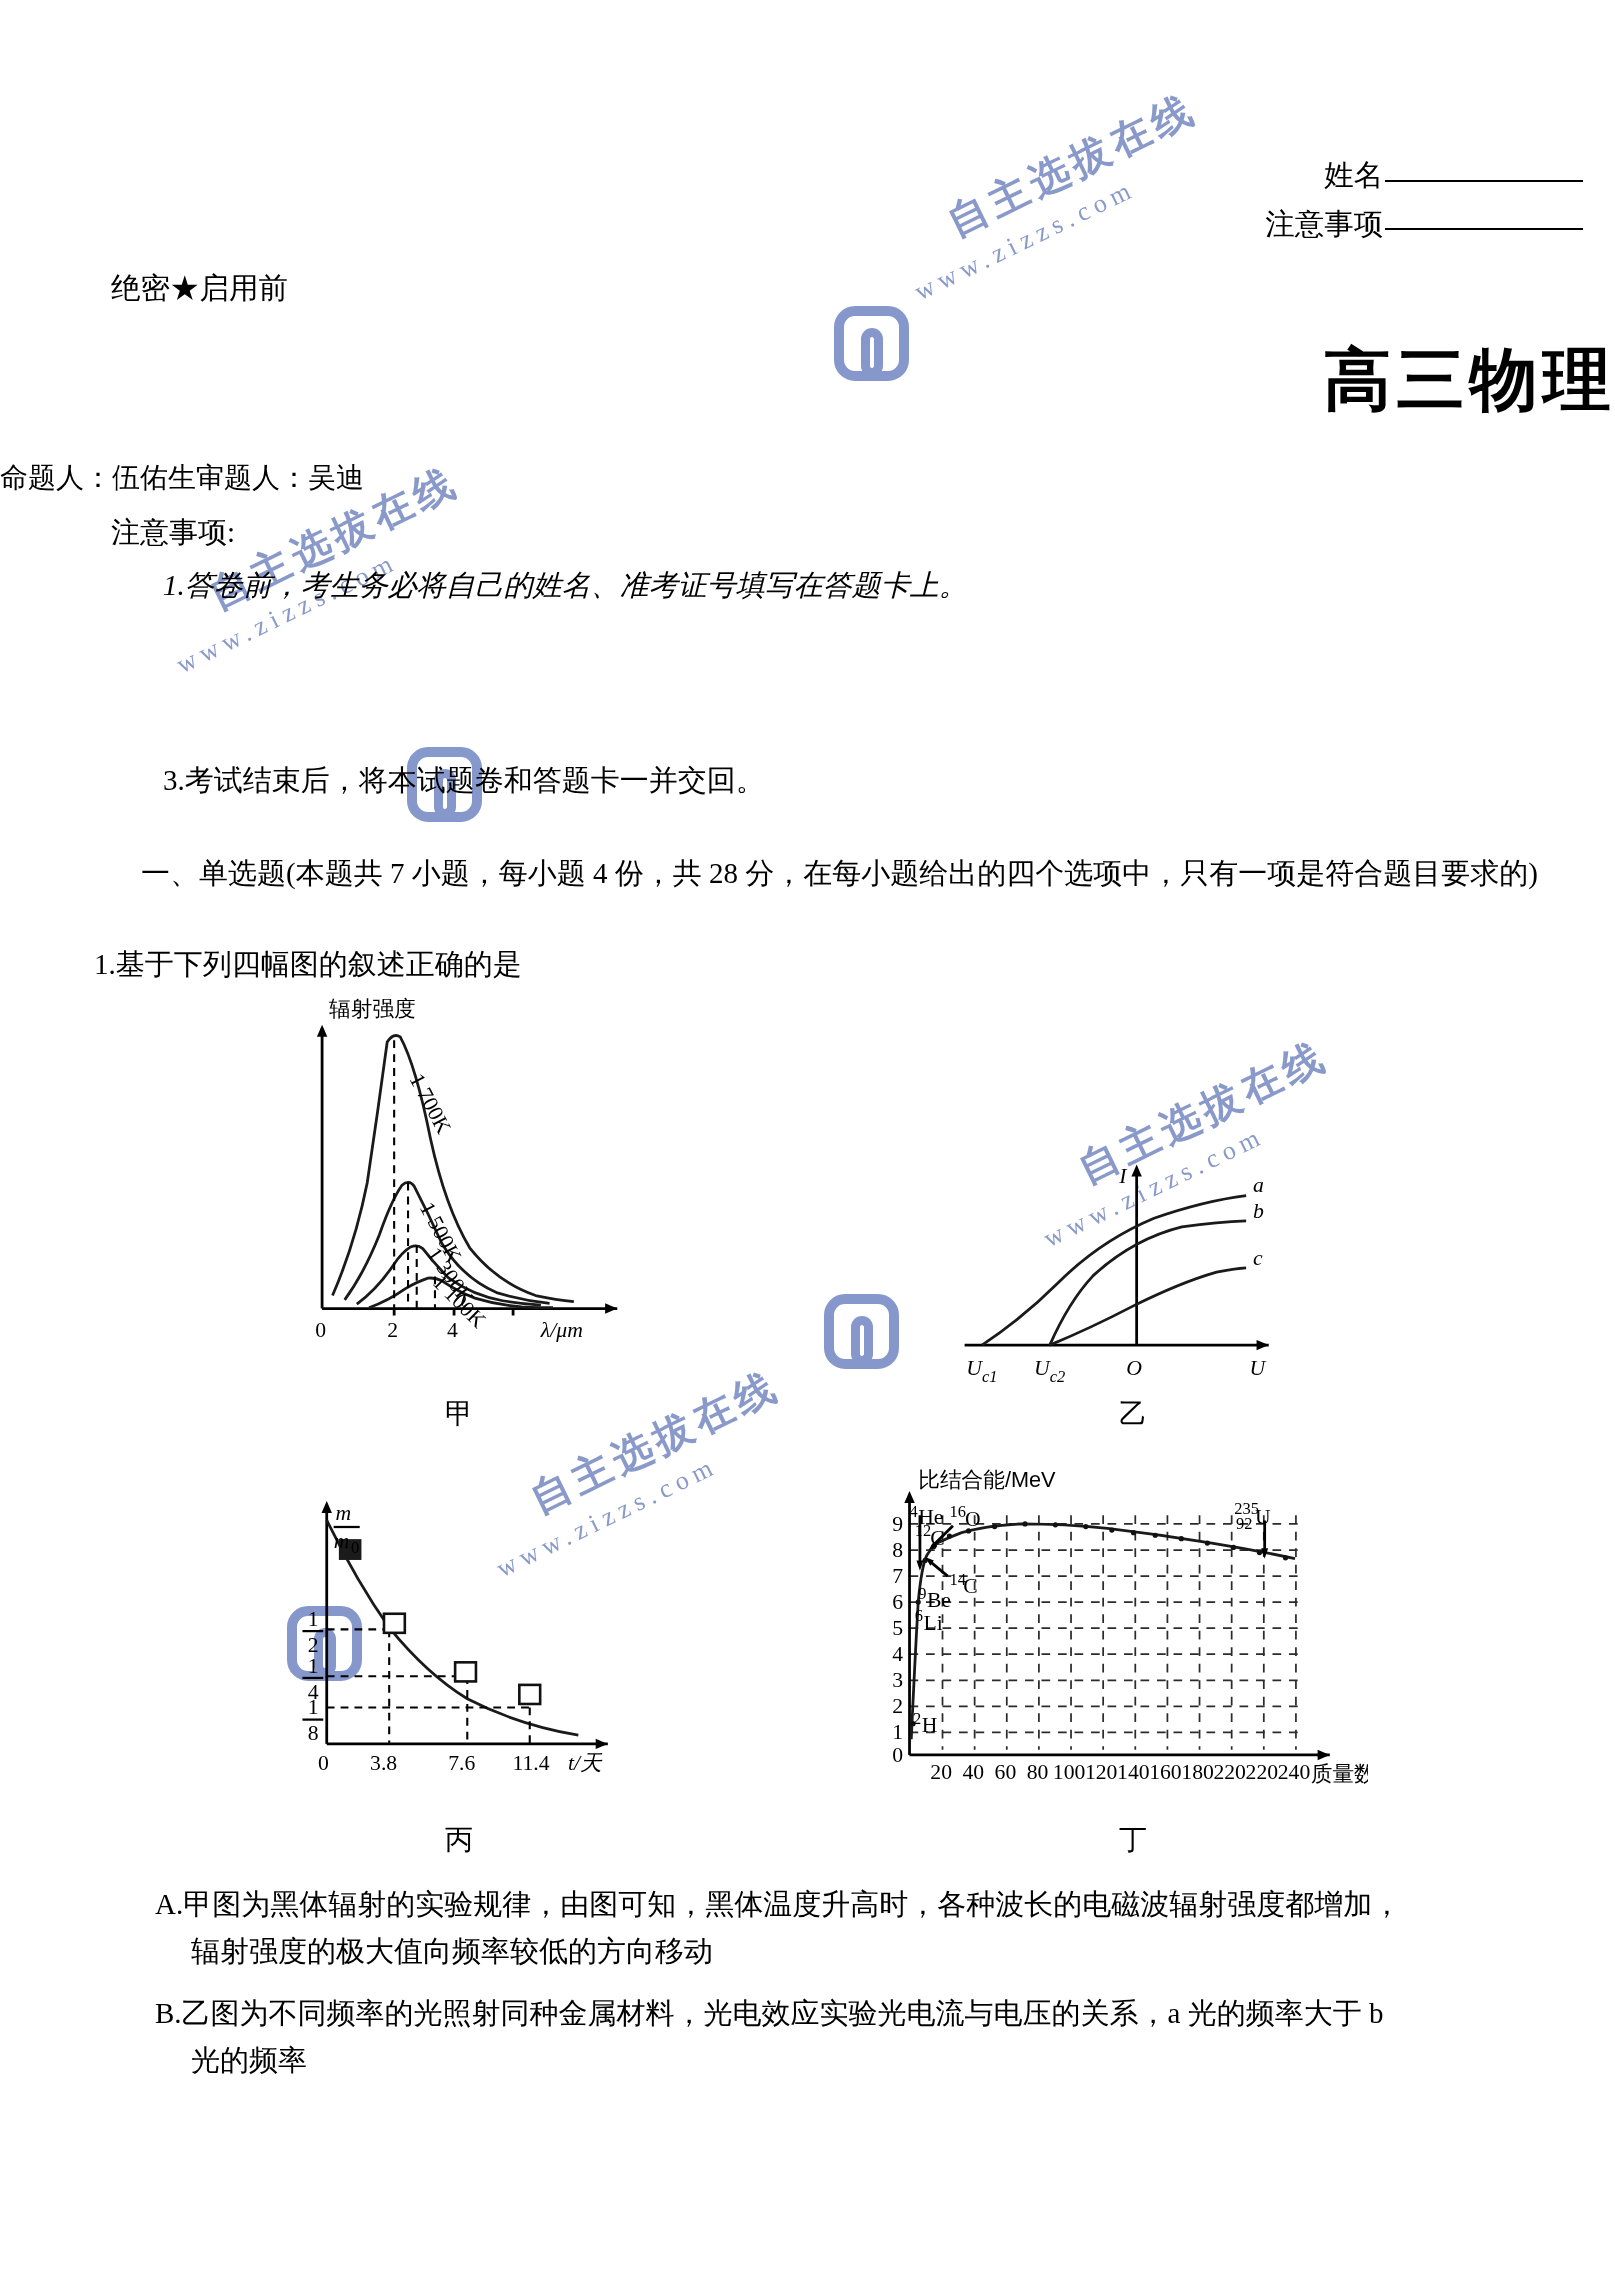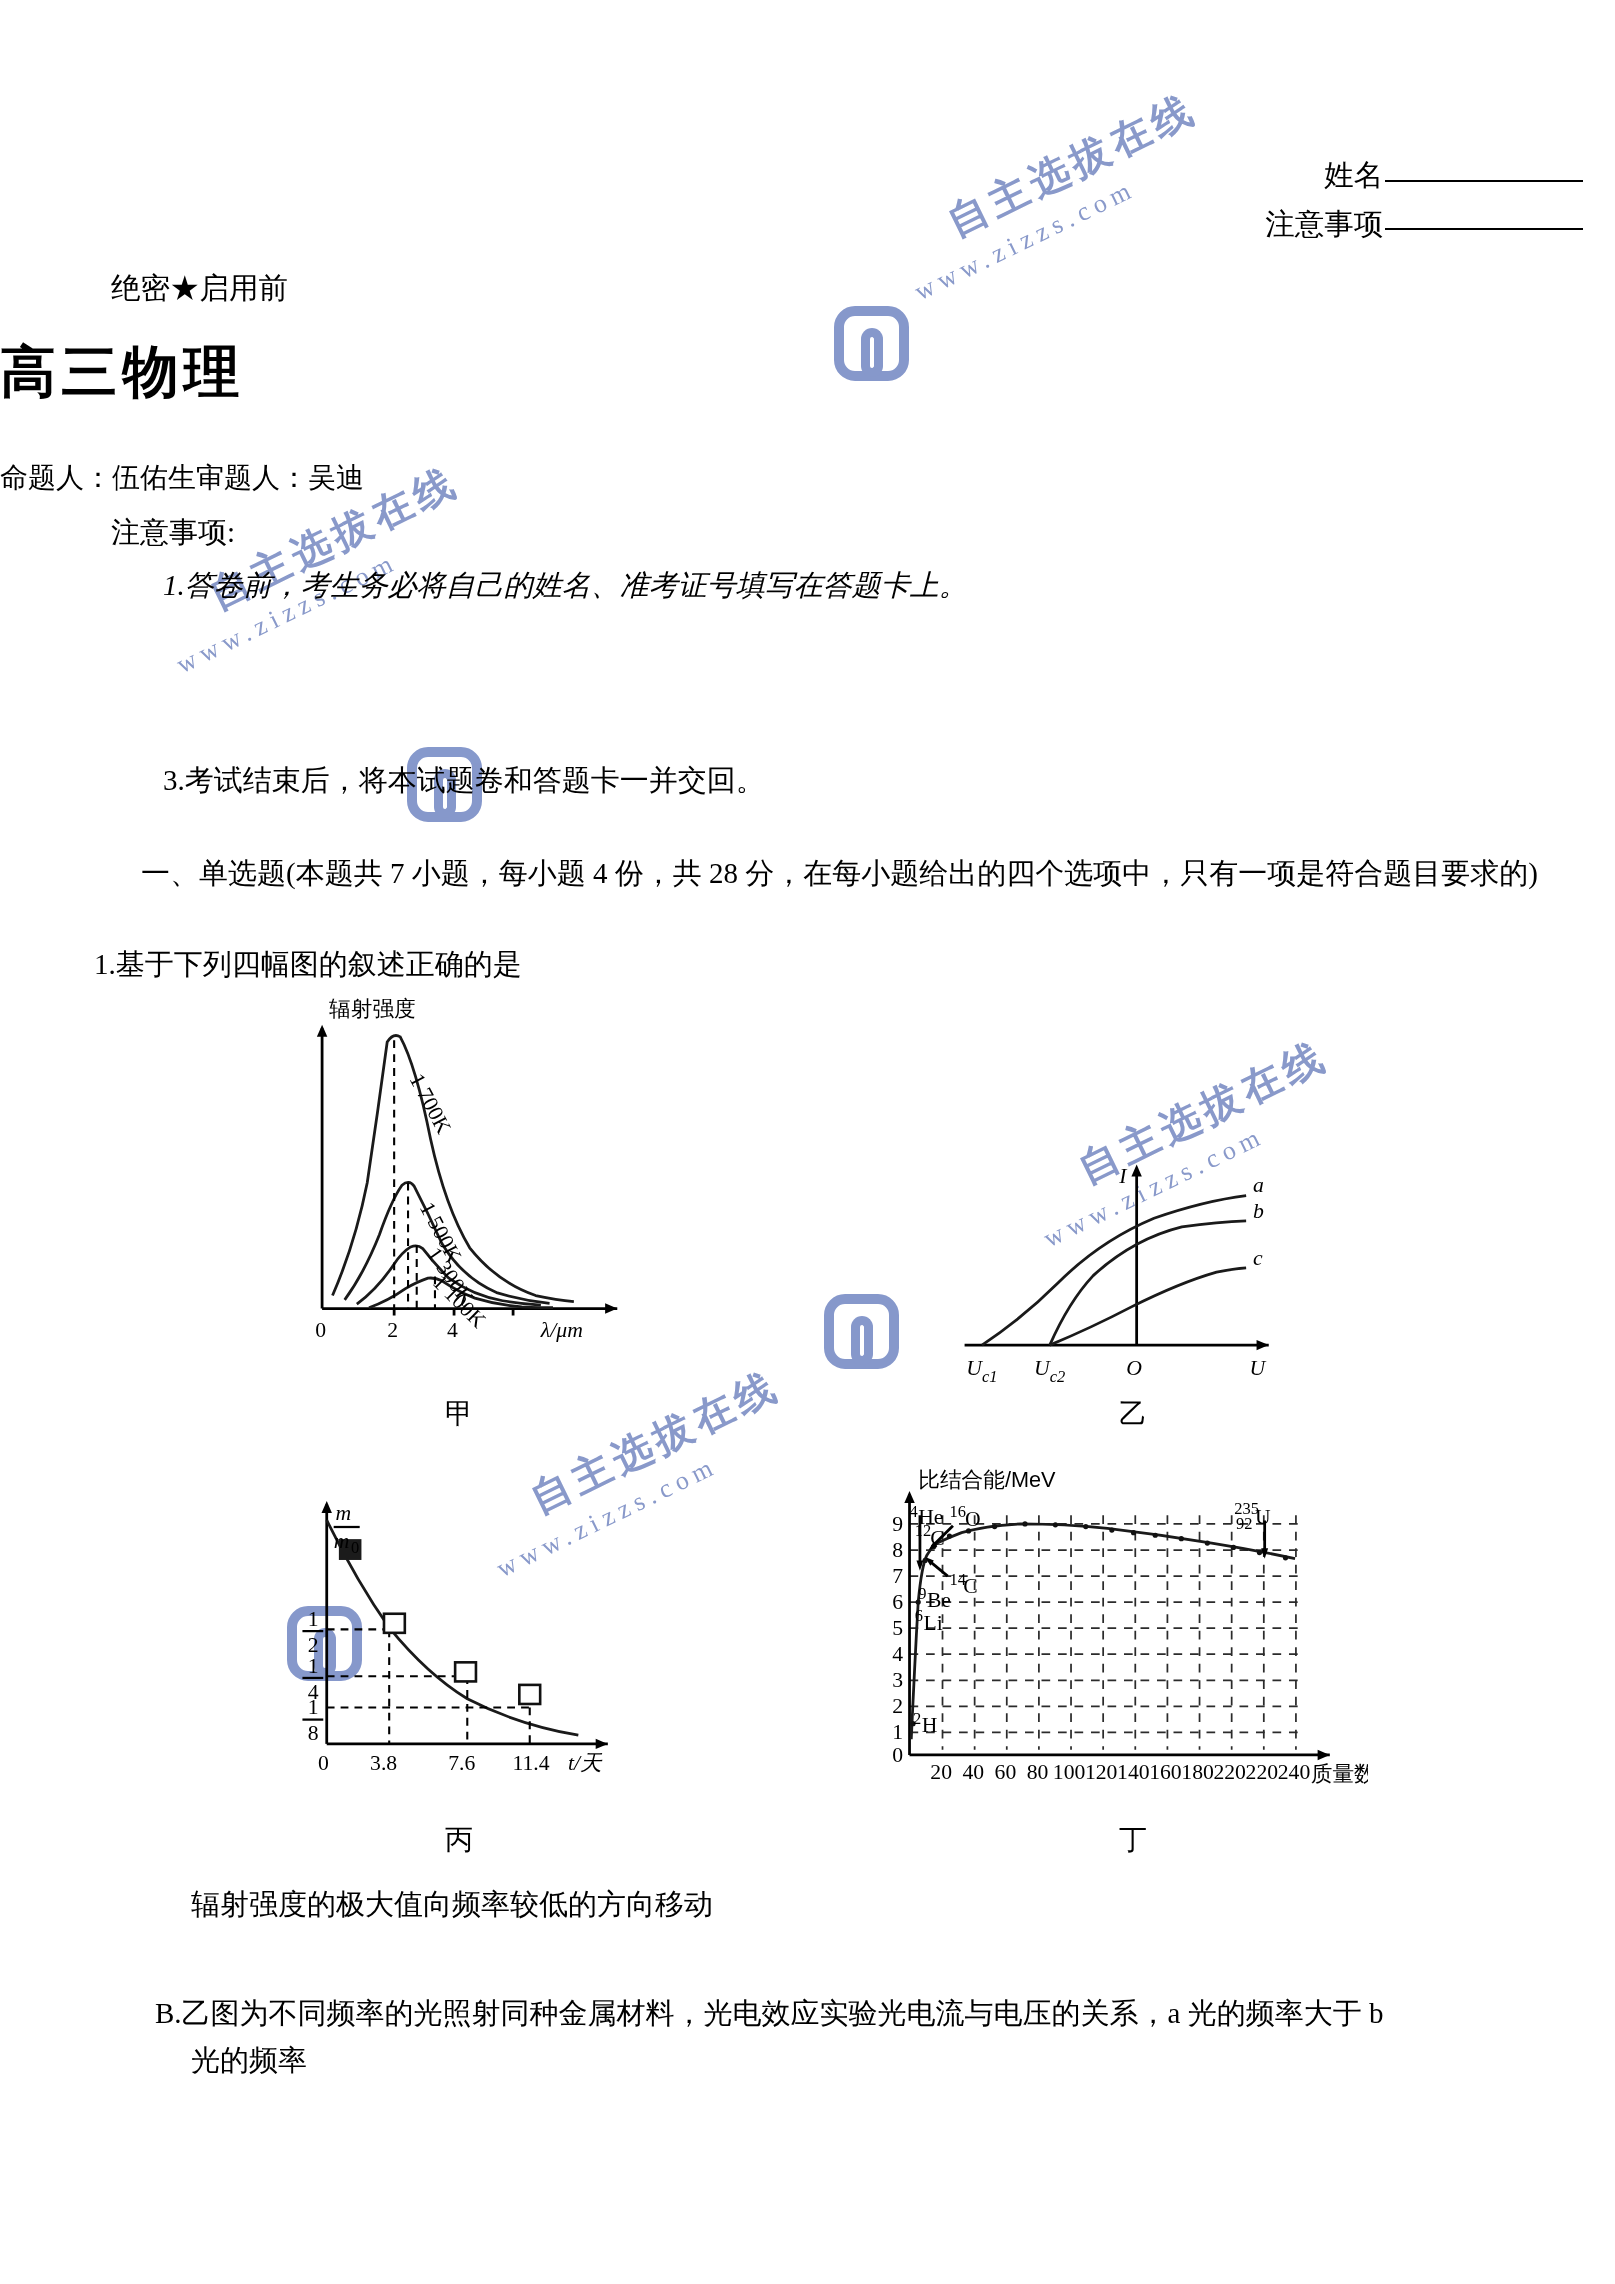--- a/index.html
+++ b/index.html
@@ -52,22 +52,22 @@
   }
 
   
   .hdr-fields{position:absolute; right:33px; top:156px; text-align:right; z-index:10;}
   .hdr-line{font-size:29.5px; white-space:nowrap; margin-bottom:8.7px;}
   .hdr-line .rule{display:inline-block; width:198px; border-bottom:2.6px solid #000; vertical-align:3.5px; margin-left:1.7px;}
   .hdr-line .rule.short{width:198px;}
 
   .secret{position:absolute; left:111px; top:269px; font-size:29.5px; z-index:10;text-align:center;}
 
-  .title{position:absolute; left:0; right:0; top:335px; text-align:left;
-         font-size:56px; font-weight:700; letter-spacing:5.2px; z-index:10;}
+  .title{position:absolute; left:0; right:0; top:335px; text-align:right;
+         font-size:68px; font-weight:700; letter-spacing:5.2px; z-index:10;}
 
   .authors{position:absolute; left:0; right:0; top:459px; text-align:left;
            font-size:28px; z-index:10;}
 
   .notice-title{position:absolute; left:111px; top:513px; font-size:29px; z-index:10;}
 
   .para{position:absolute; font-size:29px; line-height:45px; z-index:10;}
   .p1{left:111px; top:563px; width:1468px; text-indent:52px;font-style:italic;}
   .p2{left:111px; top:619px; width:1468px; text-indent:52px;}
   .p3{left:111px; top:758px; width:1468px; text-indent:52px;}
@@ -376,20 +376,21 @@
       <text class="lbl lbl-sm" x="76" y="300">2</text>
       <text class="lbl" x="86" y="310">H</text>
       <text class="lbl lbl-sm" x="446" y="58">235</text>
       <text class="lbl lbl-sm" x="448" y="76">92</text>
       <text class="lbl" x="470" y="70">U</text>
     </svg>
   </div>
   <div class="figcap" style="left:1119px; top:1821px;">丁</div>
 
   <div class="opt optA">
+    <span>A.甲图为黑体辐射的实验规律，由图可知，黑体温度升高时，各种波长的电磁波辐射强度都增加，</span>
     <span class="ind">辐射强度的极大值向频率较低的方向移动</span>
   </div>
   <div class="opt optB">
     <span>B.乙图为不同频率的光照射同种金属材料，光电效应实验光电流与电压的关系，a 光的频率大于 b</span>
     <span class="ind">光的频率</span>
   </div>
 
 </div>
 
 

